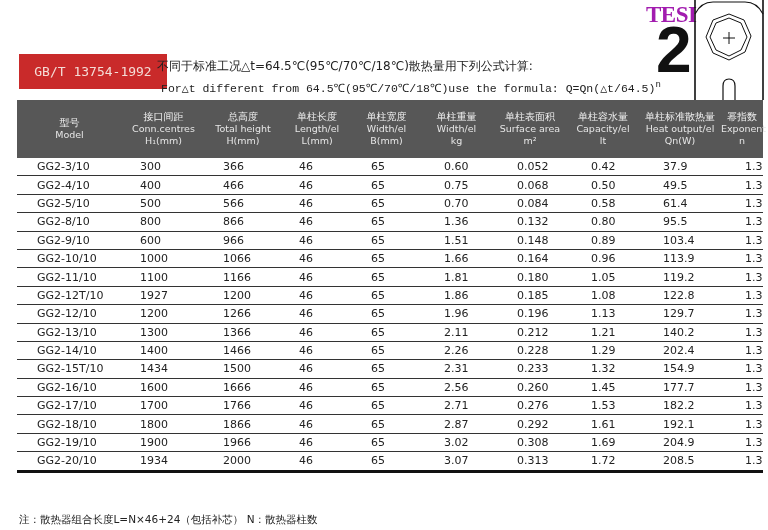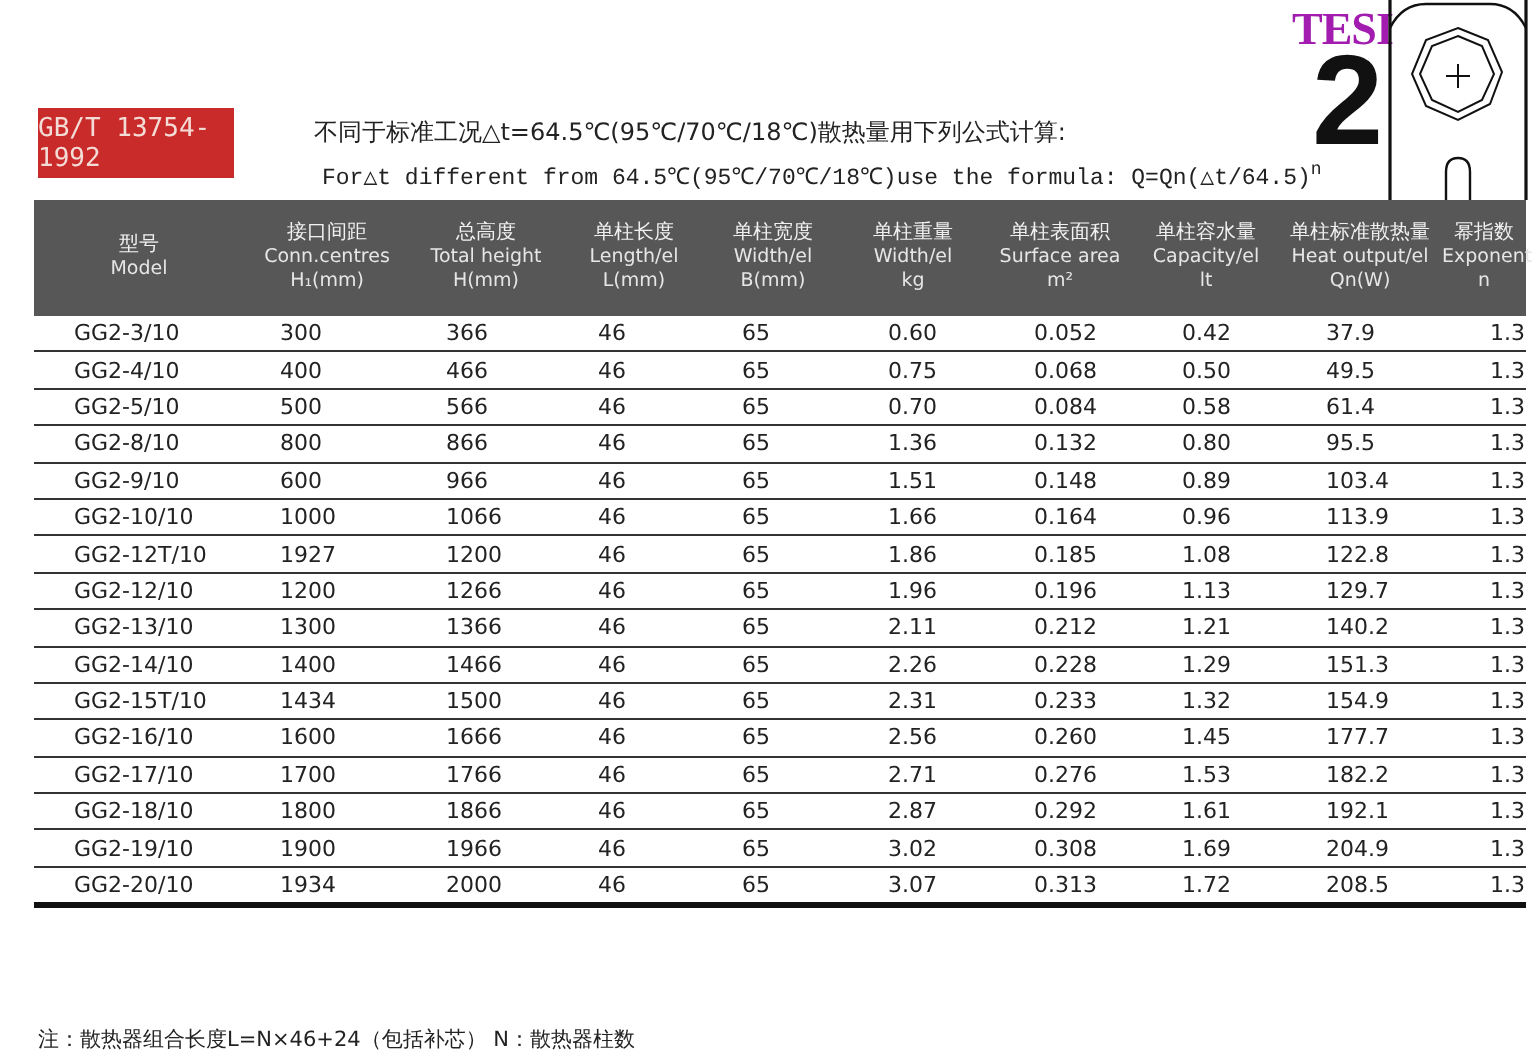--- a/index.html
+++ b/index.html
@@ -1,17 +1,17 @@
 <!DOCTYPE html>
 <html><head>
 <meta charset="utf-8">
 <style>
   html,body{margin:0;padding:0;background:#fff;}
   body{width:768px;height:530px;position:relative;overflow:hidden;font-family:"DejaVu Sans","Liberation Sans",sans-serif;color:#222;}
-  .std-badge{position:absolute;left:19px;top:54px;width:98px;height:35px;background:#c92a2a;color:#f4dcd6;font-family:"DejaVu Sans Mono","Liberation Mono",monospace;font-size:13px;display:flex;align-items:center;justify-content:center;letter-spacing:0;}
+  .std-badge{position:absolute;left:19px;top:54px;width:148px;height:35px;background:#c92a2a;color:#f4dcd6;font-family:"DejaVu Sans Mono","Liberation Mono",monospace;font-size:13px;display:flex;align-items:center;justify-content:center;letter-spacing:0;}
   .formula-cn{position:absolute;left:157px;top:58px;font-size:12px;white-space:nowrap;color:#222;}
   .formula-en{position:absolute;left:161px;top:64px;font-size:11.5px;white-space:nowrap;font-family:Liberation Mono, monospace;color:#222;margin-top:16px;}
   .formula-en sup{font-size:9px;}
   .brand{position:absolute;left:646px;top:2px;font-family:Liberation Serif, serif;font-weight:bold;font-size:23px;color:#a21caf;letter-spacing:-0.5px;}
   .model-num{position:absolute;left:656px;top:18px;font-family:"Liberation Sans",sans-serif;font-weight:bold;font-size:64px;line-height:64px;color:#111;}
   .logo{position:absolute;left:693px;top:0;width:72px;height:100px;}
   table{position:absolute;left:17px;top:100px;width:746px;border-collapse:collapse;table-layout:fixed;}
   thead th{background:#575757;color:#f0f0f0;font-weight:normal;font-size:10px;line-height:12px;height:58px;padding:0;text-align:center;vertical-align:middle;}
   thead th .en{font-size:9.5px;color:#e6e6e6;}
   tbody td{font-size:11px;height:17.4px;padding:0;border-bottom:1.5px solid #333;color:#222;font-family:"DejaVu Sans","Liberation Sans",sans-serif;}
@@ -174,20 +174,32 @@
         <td class="c">1066</td>
         <td class="c">46</td>
         <td class="c">65</td>
         <td class="num">1.66</td>
         <td class="num">0.164</td>
         <td class="num">0.96</td>
         <td class="num">113.9</td>
         <td class="num">1.3</td>
       </tr>
       <tr>
+        <td class="model">GG2-11/10</td>
+        <td class="c">1100</td>
+        <td class="c">1166</td>
+        <td class="c">46</td>
+        <td class="c">65</td>
+        <td class="num">1.81</td>
+        <td class="num">0.180</td>
+        <td class="num">1.05</td>
+        <td class="num">119.2</td>
+        <td class="num">1.3</td>
+      </tr>
+      <tr>
         <td class="model">GG2-12T/10</td>
         <td class="c">1927</td>
         <td class="c">1200</td>
         <td class="c">46</td>
         <td class="c">65</td>
         <td class="num">1.86</td>
         <td class="num">0.185</td>
         <td class="num">1.08</td>
         <td class="num">122.8</td>
         <td class="num">1.3</td>
@@ -218,21 +230,21 @@
       </tr>
       <tr>
         <td class="model">GG2-14/10</td>
         <td class="c">1400</td>
         <td class="c">1466</td>
         <td class="c">46</td>
         <td class="c">65</td>
         <td class="num">2.26</td>
         <td class="num">0.228</td>
         <td class="num">1.29</td>
-        <td class="num">151.3</td>
+        <td class="num">202.4</td>
         <td class="num">1.3</td>
       </tr>
       <tr>
         <td class="model">GG2-15T/10</td>
         <td class="c">1434</td>
         <td class="c">1500</td>
         <td class="c">46</td>
         <td class="c">65</td>
         <td class="num">2.31</td>
         <td class="num">0.233</td>

